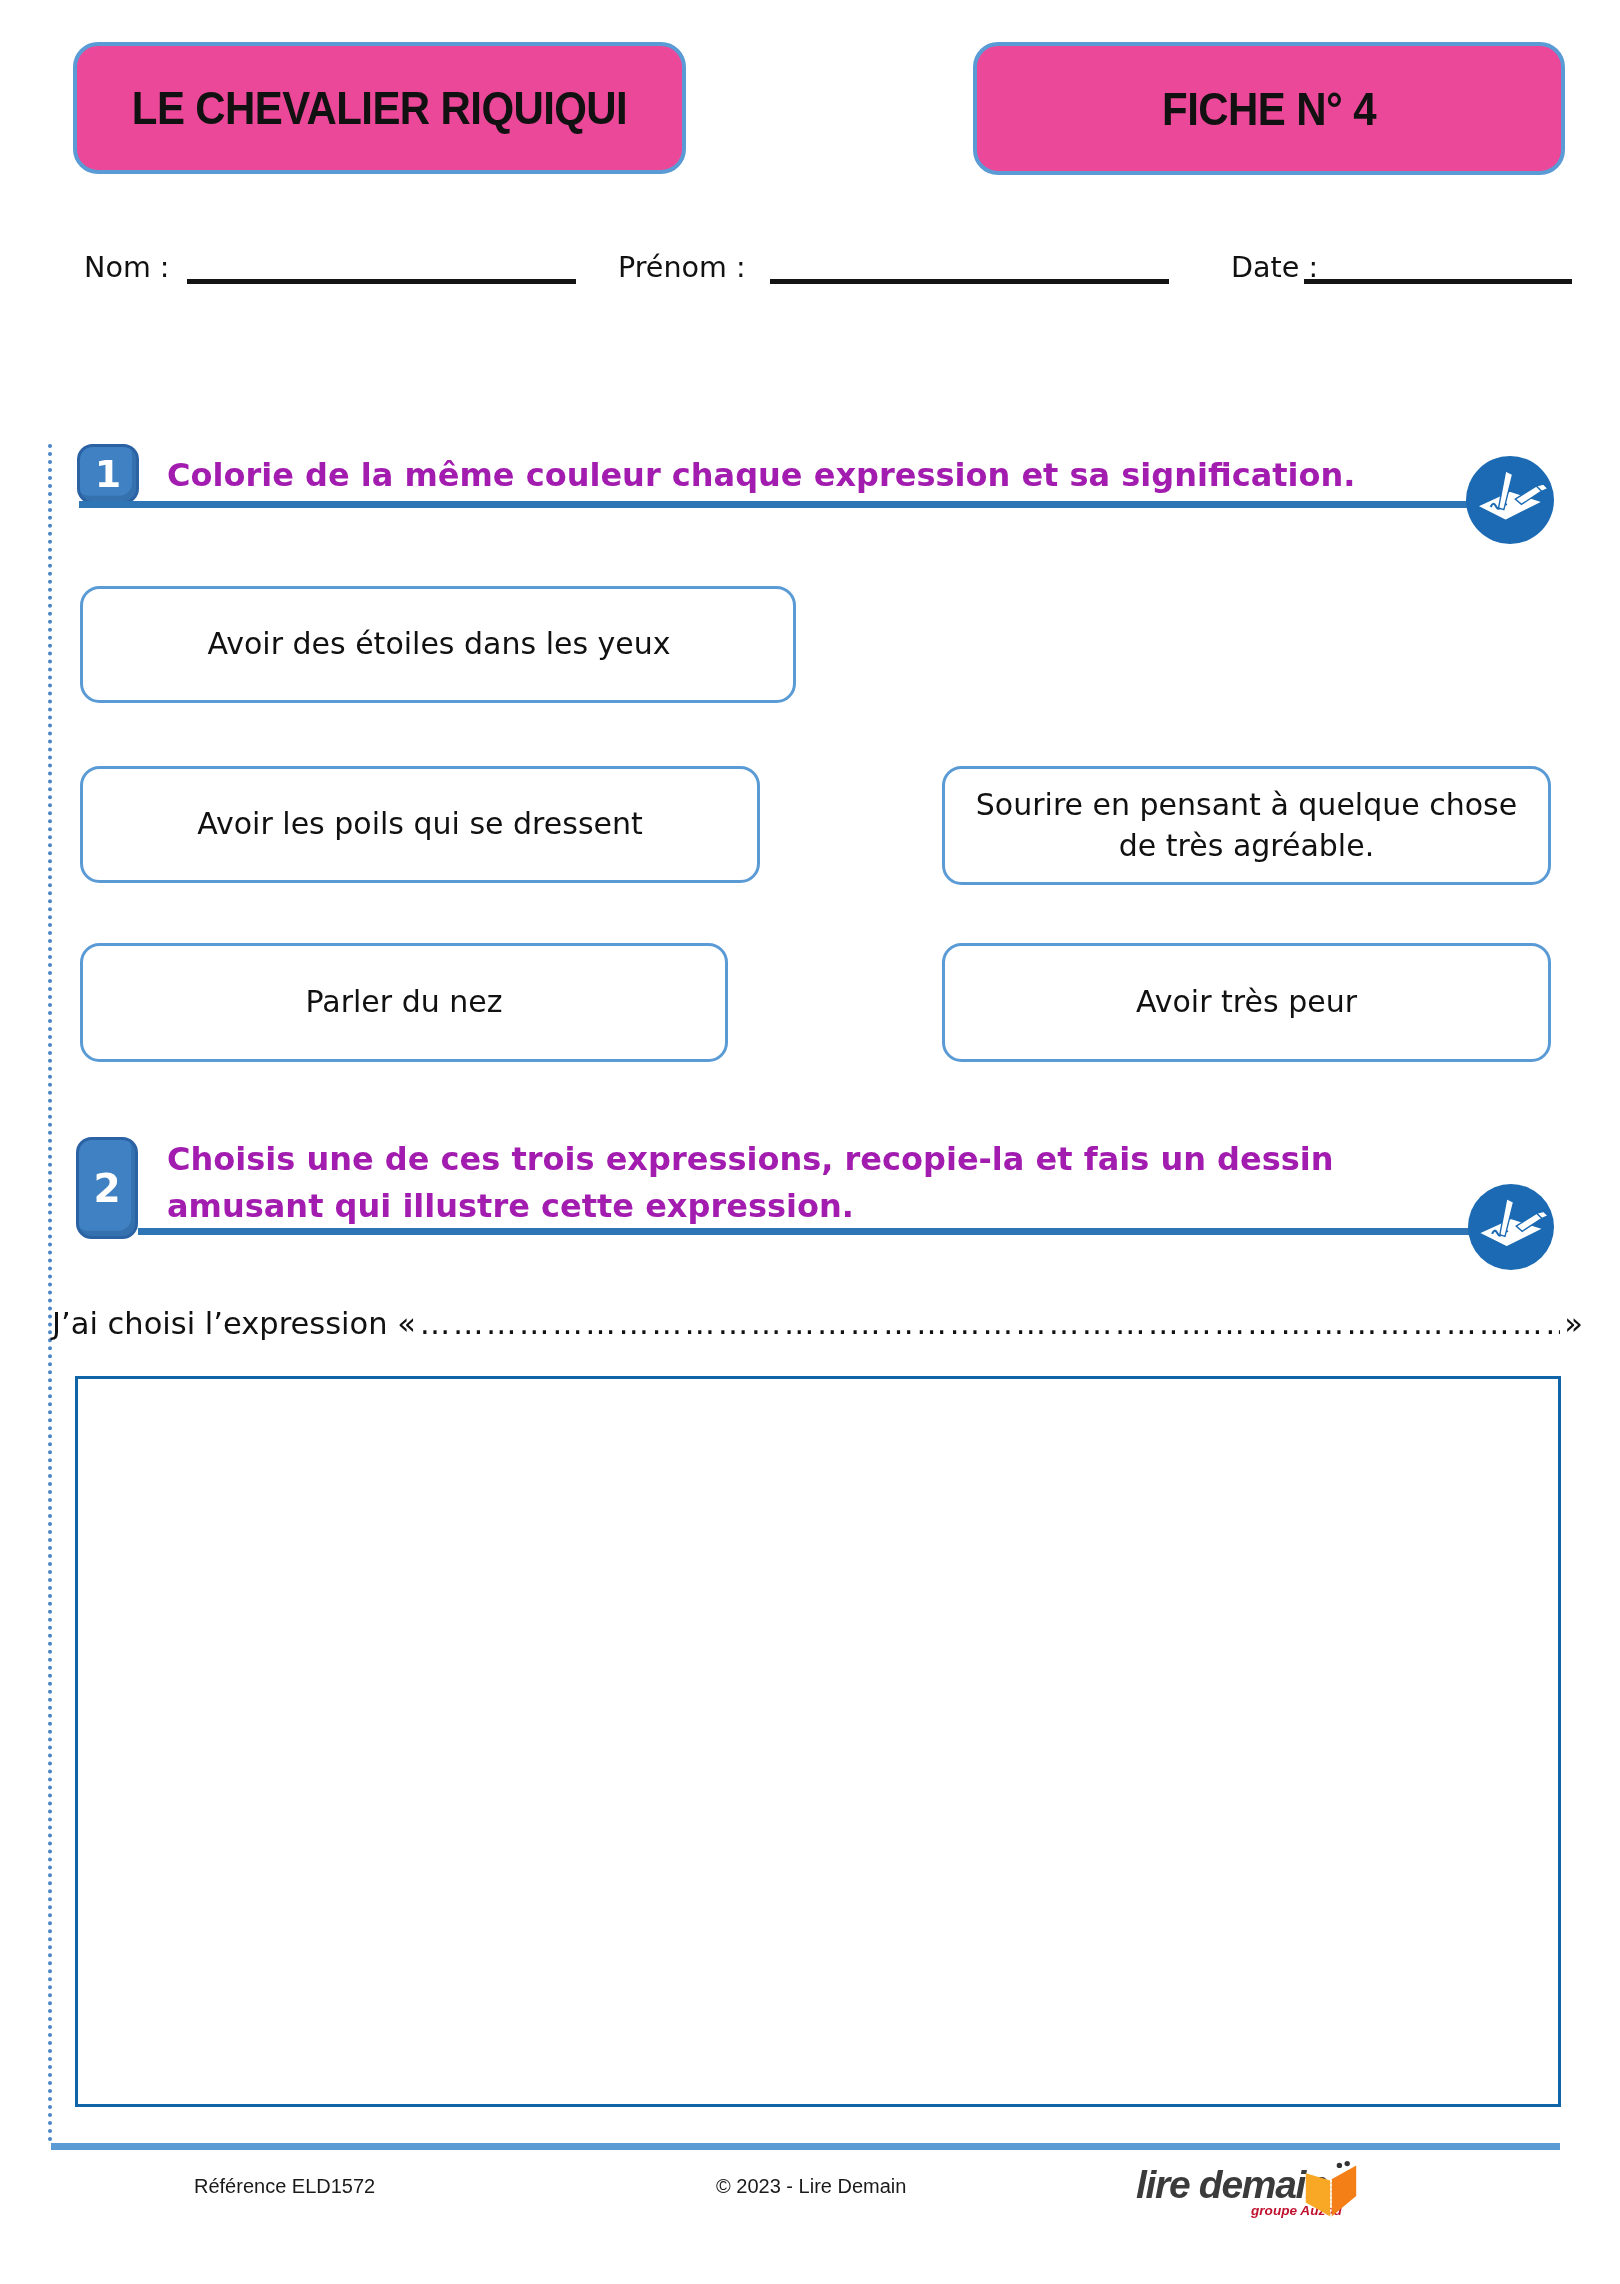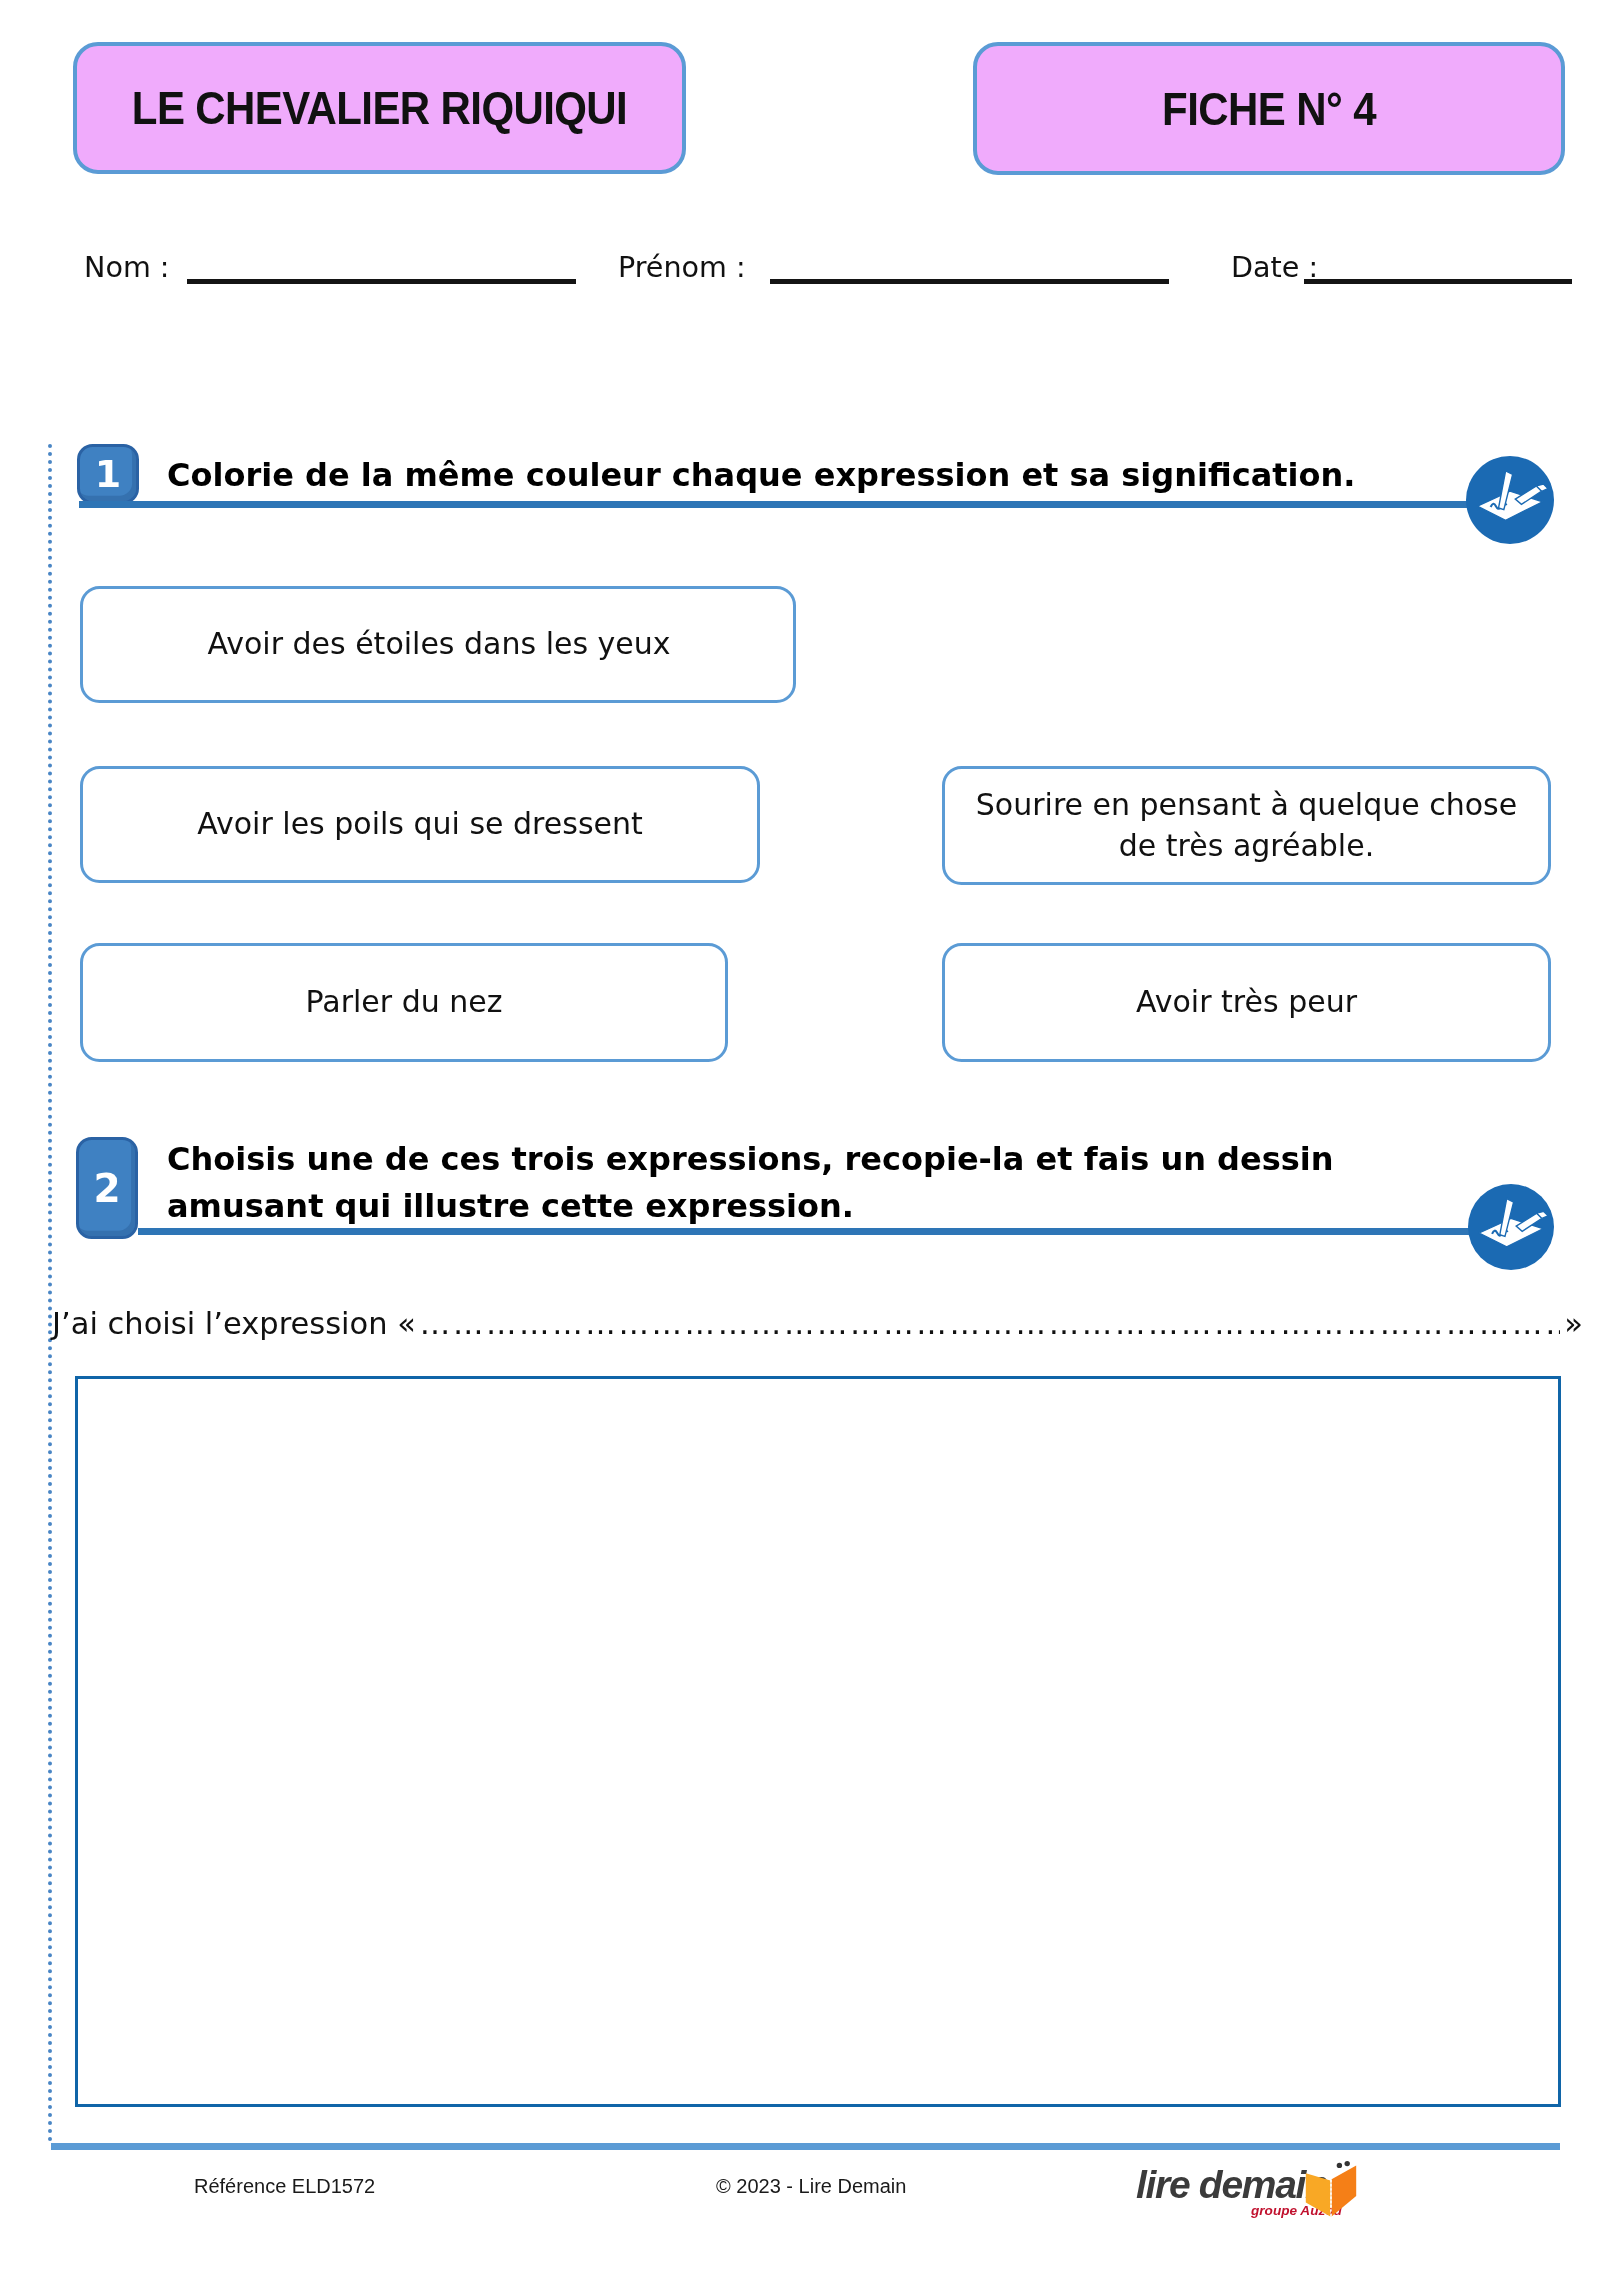--- a/index.html
+++ b/index.html
@@ -4,21 +4,21 @@
 <style>
   html,body { margin:0; padding:0; background:#e8e8e8; }
   .page {
     position:relative; width:1620px; height:2284px; margin:0 auto;
     background:#ffffff; overflow:hidden;
     font-family:"DejaVu Sans", sans-serif; color:#1a1a1a;
   }
 
   
   .hbox {
-    position:absolute; background:#f0abfc;
+    position:absolute; background:#ec4899;
     border:4.5px solid #5b9bd5; border-radius:25px;
     display:flex; align-items:center; justify-content:center;
     box-sizing:border-box;
   }
   #hbox-left  { left:73px; top:42px;  width:613px; height:132px; }
   #hbox-right { left:973px; top:42px; width:592px; height:133px; }
   .hbox-title {
     font-family:"Liberation Sans", sans-serif;
     font-weight:bold; font-size:42px; letter-spacing:-0.6px;
     transform:scaleY(1.12); white-space:nowrap; color:#111;
@@ -54,21 +54,21 @@
   #badge2 { left:76px; top:1137px; width:62px; height:102px; font-size:39px; }
 
   .rule { position:absolute; height:6.5px; background:#2e75b6; }
   #rule1 { left:79px; top:501px;  width:1431px; }
   #rule2 { left:138px; top:1228px; width:1373px; }
 
   .icon-circle { position:absolute; }
   #icon1 { left:1466px; top:456px;  width:88px; height:88px; }
   #icon2 { left:1468px; top:1184px; width:86px; height:86px; }
 
-  .instr { position:absolute; font-weight:bold; font-size:32px; color:#000000; white-space:nowrap; }
+  .instr { position:absolute; font-weight:bold; font-size:32px; color:#a21caf; white-space:nowrap; }
   #instr1 { left:167px; top:456px; }
   #instr2 { left:167px; top:1136px; line-height:47px; }
 
   
   .expr-box {
     position:absolute; background:#fff;
     border:3.9px solid #5b9bd5; border-radius:19.5px; box-sizing:border-box;
     display:flex; align-items:center; justify-content:center;
     text-align:center; font-size:30px; color:#111;
     padding:0 22px; line-height:1.35;

